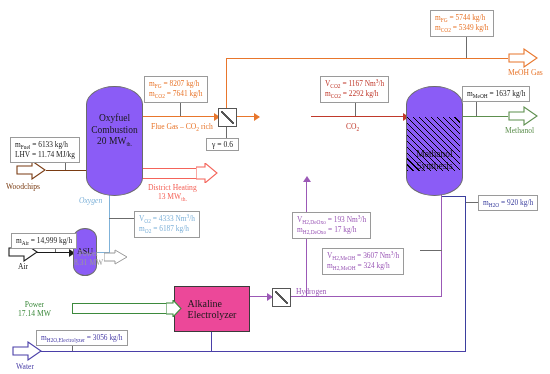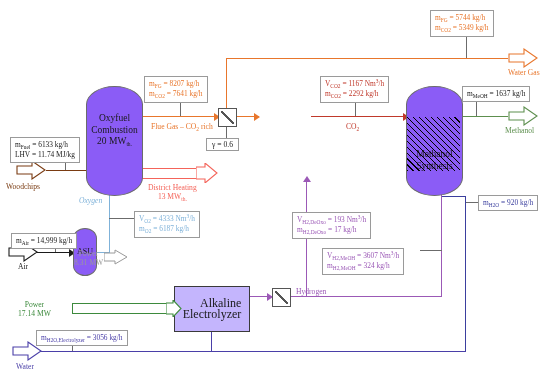--- a/index.html
+++ b/index.html
@@ -1,23 +1,23 @@
 <!DOCTYPE html>
 <html><head>
 <meta charset="utf-8">
 <style>
   html,body{margin:0;padding:0;background:#ffffff;}
   body{font-family:"Liberation Serif", serif;}
   #diagram{position:relative;width:550px;height:374px;background:#fff;overflow:hidden;}
   .ln{position:absolute;}
   .vessel{position:absolute;border:1.2px solid #6b6b6b;background:#8b5cf6;}
   .vessel.round{border-radius:46px/30px;}
-  .blk{position:absolute;border:1.3px solid #3a3a3a;background:#c4b5fd;
-       display:flex;align-items:center;justify-content:center;text-align:right;
-       font-size:12px;line-height:11px;color:#1a1a1a;}
+  .blk{position:absolute;border:1.3px solid #3a3a3a;background:#ec4899;
+       display:flex;align-items:center;justify-content:center;text-align:left;
+       font-size:10px;line-height:11px;color:#1a1a1a;}
   .vlabel{position:absolute;text-align:center;font-size:9.5px;line-height:11.5px;color:#1a1a1a;width:100%;}
   .infobox{position:absolute;border:1px solid #9a9a9a;background:#fff;
            padding:2px 4px;font-size:7.4px;line-height:9.4px;white-space:nowrap;color:#1a1a1a;}
   .infobox .r{display:block;}
   sub{font-size:5.4px;vertical-align:baseline;position:relative;top:1.6px;}
   sup{font-size:5.4px;vertical-align:baseline;position:relative;top:-3px;}
   .stlabel{position:absolute;font-size:7.6px;line-height:9px;white-space:nowrap;text-align:center;}
   .splitter{position:absolute;width:17px;height:17px;border:1.1px solid #555;background:#fff;}
   .splitter:after{content:"";position:absolute;left:2px;top:2px;width:13px;height:13px;
                   background:linear-gradient(to top right,transparent 44%,#555 44%,#555 56%,transparent 56%);}
@@ -156,21 +156,21 @@
     <polygon points="0,4 11,4 11,1 23,8 11,15 11,12 0,12" fill="#fff" stroke="#9a9a9a" stroke-width="1"></polygon>
   </svg>
   <svg class="arrowOut" style="left:166px;top:300px;" width="16" height="17" viewBox="0 0 16 17">
     <polygon points="0,3 7,3 7,0 15,8.5 7,17 7,14 0,14" fill="#fff" stroke="#3d8a3d" stroke-width="1.1"></polygon>
   </svg>
 
   <div class="stlabel" style="left:6px;top:182px;color:#7a3b12;">Woodchips</div>
   <div class="stlabel" style="left:18px;top:262px;color:#1a1a1a;">Air</div>
   <div class="stlabel" style="left:16px;top:362px;color:#4a3fa8;">Water</div>
   <div class="stlabel" style="left:151px;top:122px;color:#e8762c;">Flue Gas – CO<sub>2</sub> rich</div>
-  <div class="stlabel" style="left:508px;top:68px;color:#e8762c;">Water Gas</div>
+  <div class="stlabel" style="left:508px;top:68px;color:#e8762c;">MeOH Gas</div>
   <div class="stlabel" style="left:346px;top:122px;color:#c0392b;">CO<sub>2</sub></div>
   <div class="stlabel" style="left:79px;top:196px;color:#7fb2d9;font-style:italic;">Oxygen</div>
   <div class="stlabel" style="left:296px;top:287px;color:#9b59b6;">Hydrogen</div>
   <div class="stlabel" style="left:505px;top:126px;color:#5d8f4e;">Methanol</div>
   <div class="stlabel" style="left:148px;top:183px;color:#f4645a;">District Heating<br>13 MW<sub>th.</sub></div>
 
   <div class="pwr" style="left:74px;top:249px;color:#9a9a9a;">
     <span>Power</span><br>
     <span>8.31 MW</span>
   </div>

